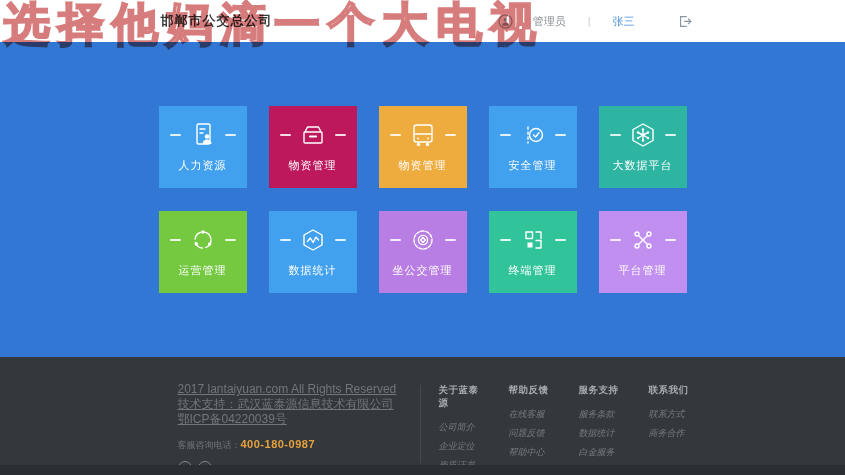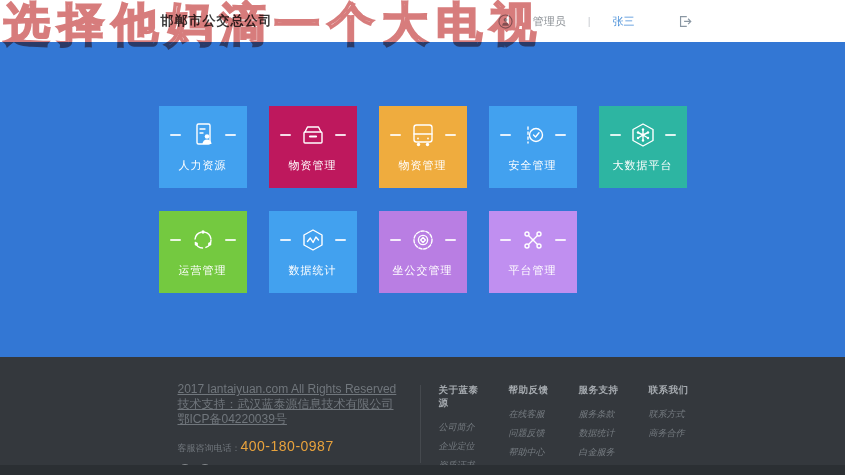--- a/index.html
+++ b/index.html
@@ -46,21 +46,21 @@
   .tile-icon-row { display: flex; align-items: center; gap: 7px; }
   .dash { width: 11px; height: 1.5px; background: rgba(255,255,255,0.85); border-radius: 1px; }
   .tile svg.app-ic { width: 30px; height: 28px; stroke: #fff; fill: none; stroke-width: 1.4; stroke-linecap: round; stroke-linejoin: round; }
   .tile-label { margin-top: 9px; font-size: 11px; letter-spacing: 1px; }
   
   .footer { height: 118px; background: #34383d; position: relative; }
   .footer-inner { width: 540px; margin: 0 auto; display: flex; padding-top: 25px; }
   .footer-left { width: 280px; padding-left: 25px; }
   .copy-line { font-size: 12px; color: #70767c; line-height: 15px; text-decoration: underline; }
   .phone-line { margin-top: 11px; font-size: 9px; color: #70767c; }
-  .phone-num { font-weight: normal; font-size: 14px; letter-spacing: 0.5px; }
+  .phone-num { font-weight: bold; font-size: 11px; letter-spacing: 0.5px; }
   .socials { margin-top: 9px; display: flex; gap: 6px; }
   .social-circle {
     width: 14px; height: 14px; border-radius: 50%;
     border: 1.5px solid #85898d; display: flex; align-items: center; justify-content: center;
     color: #85898d; font-size: 8px; cursor: pointer;
   }
   .footer-divider { width: 1px; background: #45494e; height: 78px; margin: 3px 18px 0 10px; }
   .footer-cols { display: flex; gap: 26px; flex: 1; padding-top: 2px; }
   .fcol { min-width: 44px; }
   .fcol-title { font-size: 9.5px; font-weight: bold; color: #a6abb0; margin-bottom: 11px; letter-spacing: 0.5px; }
@@ -211,20 +211,33 @@
         <svg class="app-ic" viewBox="0 0 30 28">
           <circle cx="15" cy="14" r="9" stroke-dasharray="3.4 1.6"></circle>
           <circle cx="15" cy="14" r="4.6"></circle>
           <path d="M15 11.6 L17.4 14 L15 16.4 L12.6 14 Z"></path>
         </svg>
         <span class="dash"></span>
       </div>
       <span class="tile-label">坐公交管理</span>
     </div>
 
+    <div class="tile" style="background: rgb(49, 196, 155);">
+      <div class="tile-icon-row">
+        <span class="dash"></span>
+        <svg class="app-ic" viewBox="0 0 30 28">
+          <rect x="8" y="6" width="6.5" height="6.5"></rect>
+          <rect x="9.5" y="16.5" width="5" height="5" fill="#fff" stroke="none"></rect>
+          <path d="M18 6 h5 v6.5"></path>
+          <path d="M18 14.5 h5 v7.5 h-5"></path>
+        </svg>
+        <span class="dash"></span>
+      </div>
+      <span class="tile-label">终端管理</span>
+    </div>
 
     <div class="tile" style="background: rgb(192, 143, 240);">
       <div class="tile-icon-row">
         <span class="dash"></span>
         <svg class="app-ic" viewBox="0 0 30 28">
           <path d="M10.5 9.5 L19.5 18.5 M19.5 9.5 L10.5 18.5"></path>
           <circle cx="9" cy="8" r="2"></circle>
           <circle cx="21" cy="8" r="2"></circle>
           <circle cx="9" cy="20" r="2"></circle>
           <circle cx="21" cy="20" r="2"></circle>

